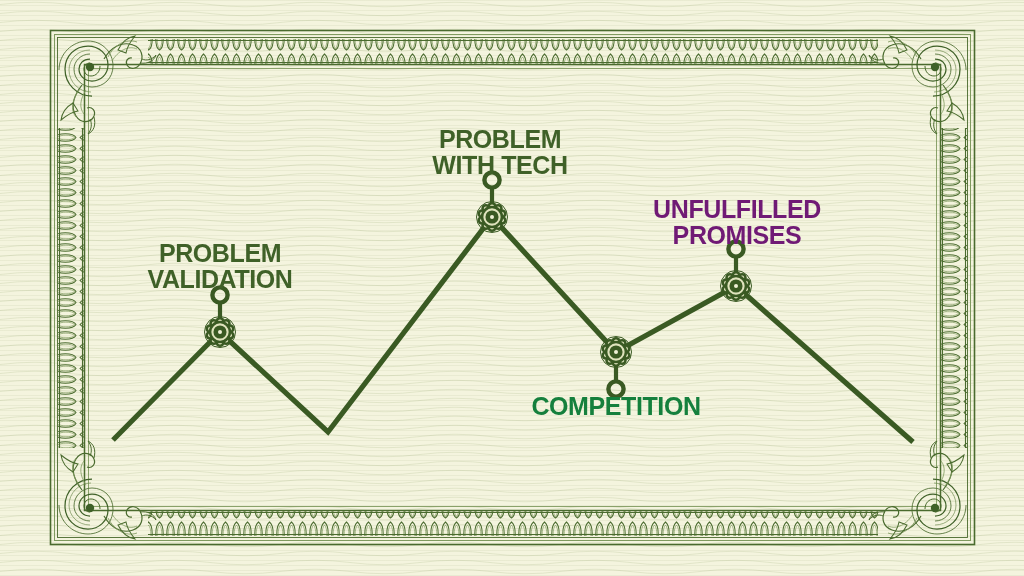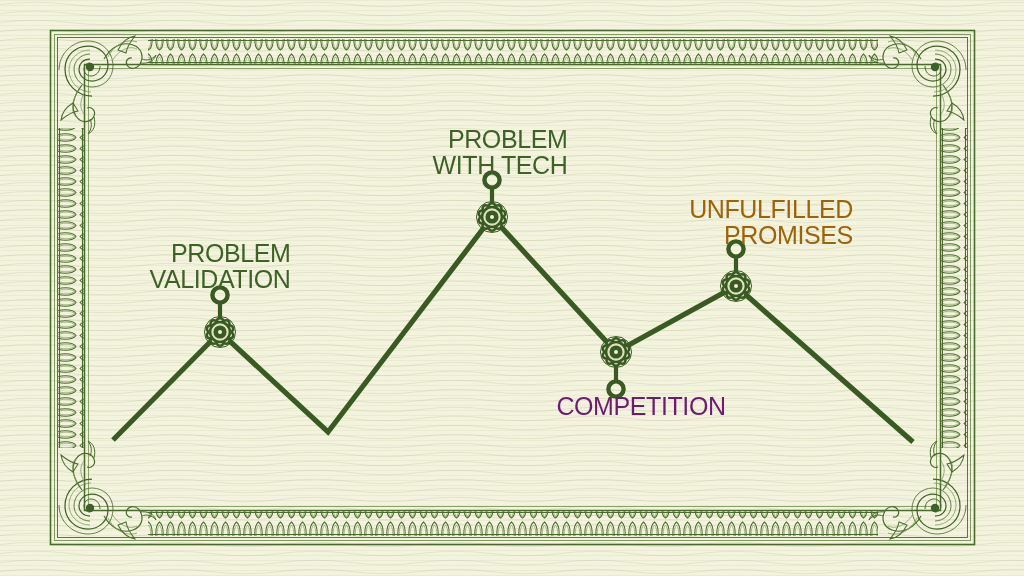--- a/index.html
+++ b/index.html
@@ -37,25 +37,25 @@
     opacity: 0.5;
   }
   #frame-layer, #chart-layer {
     position: absolute;
     inset: 0;
   }
   #chart-layer { pointer-events: none; }
   .node-label {
     position: absolute;
     color: #3f6128;
-    font-weight: 400;
+    font-weight: 700;
     font-size: 25px;
     line-height: 1.04;
     letter-spacing: -0.4px;
-    text-align: right;
+    text-align: center;
     white-space: pre-line;
     transform: translateX(-50%);
     font-family: "Liberation Sans", sans-serif;
     -webkit-font-smoothing: antialiased;
   }
   .node-label.below { }
 </style>
 </head>
 <body>
 
@@ -210,18 +210,18 @@
           <use href="#rosette"></use>
         </g>
       </g>
   </svg>
 
   <div id="label-container">
       <div class="node-label" style="left: 220px; top: 240px; color: rgb(63, 97, 40);">PROBLEM
 VALIDATION</div>
       <div class="node-label" style="left: 500px; top: 126px; color: rgb(63, 97, 40);">PROBLEM
 WITH TECH</div>
-      <div class="node-label" style="left: 737px; top: 196px; color: #a16207; margin-left: 34px;">UNFULFILLED
+      <div class="node-label" style="left: 737px; top: 196px; color: #701a75;">UNFULFILLED
 PROMISES</div>
-      <div class="node-label below" style="left: 616px; top: 393px; color: #701a75; margin-left: 25px;">COMPETITION</div>
+      <div class="node-label below" style="left: 616px; top: 393px; color: #15803d;">COMPETITION</div>
     </div>
 
 </div>
 
 </body></html>

